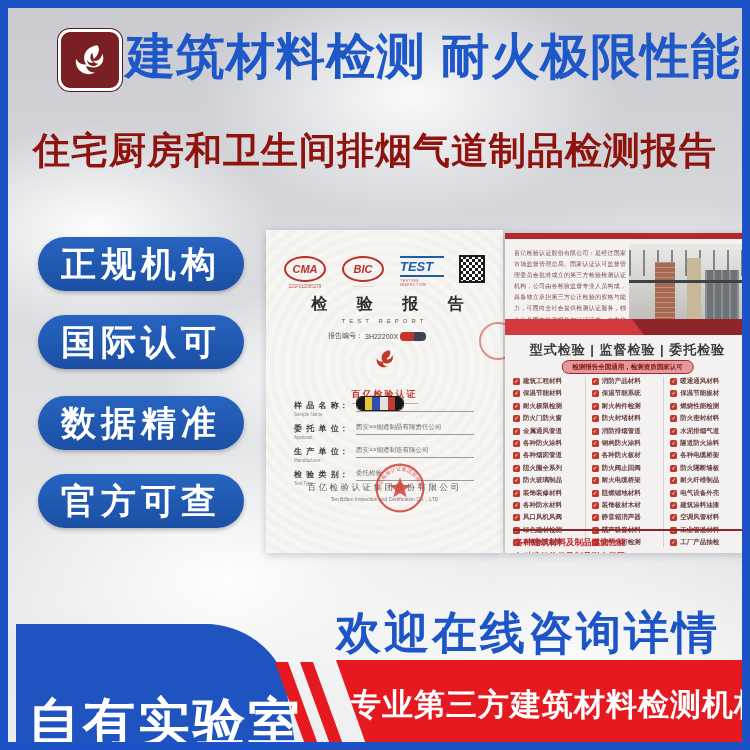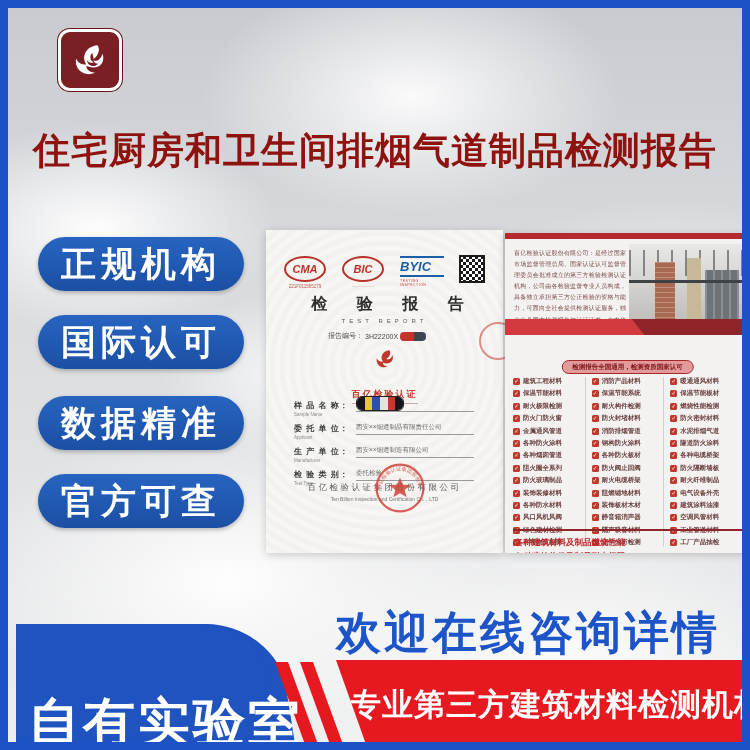--- a/index.html
+++ b/index.html
@@ -107,40 +107,41 @@
 
 <div class="stage">
   <div class="inner">
 
     <div class="logo-box">
       <svg width="44" height="44" viewBox="0 0 60 60">
         <path fill="#ffffff" d="M40 10 C24 12 18 26 25 36 C18 37 13 33 11 28 C8 44 24 54 37 47 C30 48 25 43 25 38 C40 45 52 35 47 21 C45 30 38 33 33 30 C43 24 44 14 40 10 Z"></path>
         <path fill="#7a2024" d="M33 20 C29 24 30 31 35 33 C31 35 27 33 26 30 C26 38 36 41 41 35 C36 35 34 31 35 28 Z"></path>
       </svg>
     </div>
+    <div class="hd-title">建筑材料检测 耐火极限性能</div>
 
     <div class="sub-title">住宅厨房和卫生间排烟气道制品检测报告</div>
 
     <div class="pill" style="top:229px">正规机构</div>
     <div class="pill" style="top:307px">国际认可</div>
     <div class="pill" style="top:388px">数据精准</div>
     <div class="pill" style="top:466px">官方可查</div>
 
     <div class="cert">
       <div class="marks">
         <div>
           <div class="mk-oval">CMA</div>
           <div class="mk-sub">221F011565279</div>
         </div>
         <div>
           <div class="mk-oval">BIC</div>
           <div class="mk-sub" style="filter:blur(.4px)">···············</div>
         </div>
         <div>
-          <div class="byic">BYIC</div>
+          <div class="byic">TEST</div>
           <div class="byic-sub">TESTING INSPECTION</div>
         </div>
         <div class="qr"></div>
       </div>
 
       <div class="cert-title">检 验 报 告</div>
       <div class="cert-title-en">TEST  REPORT</div>
       <div class="report-no">
         <span>报告编号：</span>
         <span style="filter:blur(.4px)">3H22200X</span>
@@ -205,20 +206,21 @@
         <div class="pipes"></div>
         <div class="brick"></div>
         <div class="tower"></div>
         <div class="mach"></div>
         <div class="rail"></div>
       </div>
       <div class="fl-divider">
         <div class="d1"></div>
         <div class="d2"></div>
       </div>
+      <div class="fl-banner-title">型式检验 | 监督检验 | 委托检验</div>
       <div class="fl-pill">检测报告全国通用，检测资质国家认可</div>
       <div class="fl-cols">
         <div class="fl-col">
             <div class="chk-item">
               <span class="chk-box">✓</span>
               <span class="chk-txt">建筑工程材料</span>
             </div>
             <div class="chk-item">
               <span class="chk-box">✓</span>
               <span class="chk-txt">保温节能材料</span>

